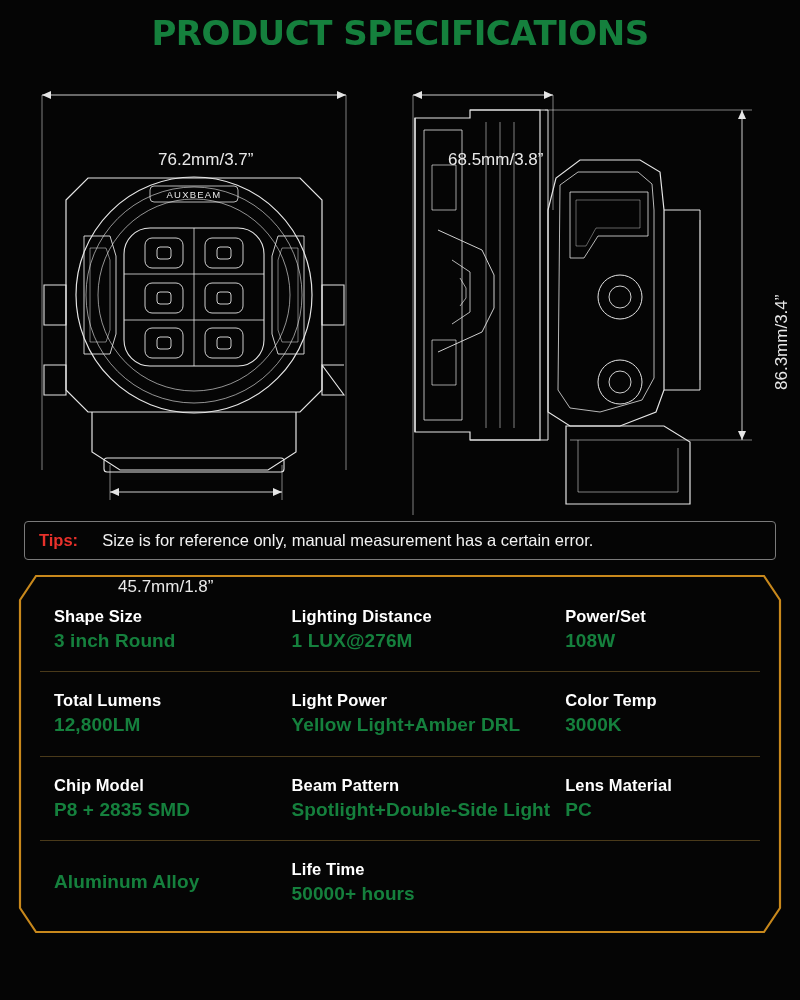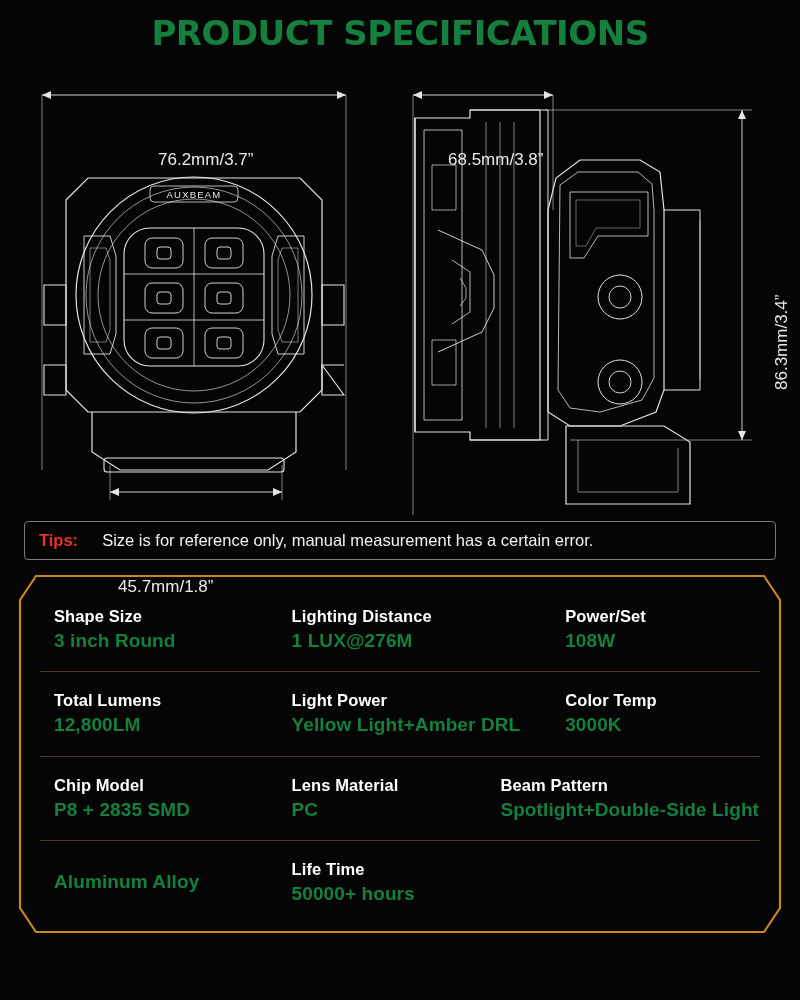--- a/index.html
+++ b/index.html
@@ -278,28 +278,28 @@
           <div class="spec-key">Color Temp</div>
           <div class="spec-val">3000K</div>
         </div>
       </div>
 
       <div class="spec-row">
         <div class="spec-cell c1">
           <div class="spec-key">Chip Model</div>
           <div class="spec-val">P8 + 2835 SMD</div>
         </div>
+        <div class="spec-cell c2">
+          <div class="spec-key">Beam Pattern</div>
+          <div class="spec-val">Spotlight+Double-Side Light</div>
+        </div>
         <div class="spec-cell c3">
           <div class="spec-key">Lens Material</div>
           <div class="spec-val">PC</div>
         </div>
-        <div class="spec-cell c2">
-          <div class="spec-key">Beam Pattern</div>
-          <div class="spec-val">Spotlight+Double-Side Light</div>
-        </div>
       </div>
 
       <div class="spec-row">
         <div class="spec-cell c1">
           <div class="spec-val">Aluminum Alloy</div>
         </div>
         <div class="spec-cell c2">
           <div class="spec-key">Life Time</div>
           <div class="spec-val">50000+ hours</div>
         </div>

